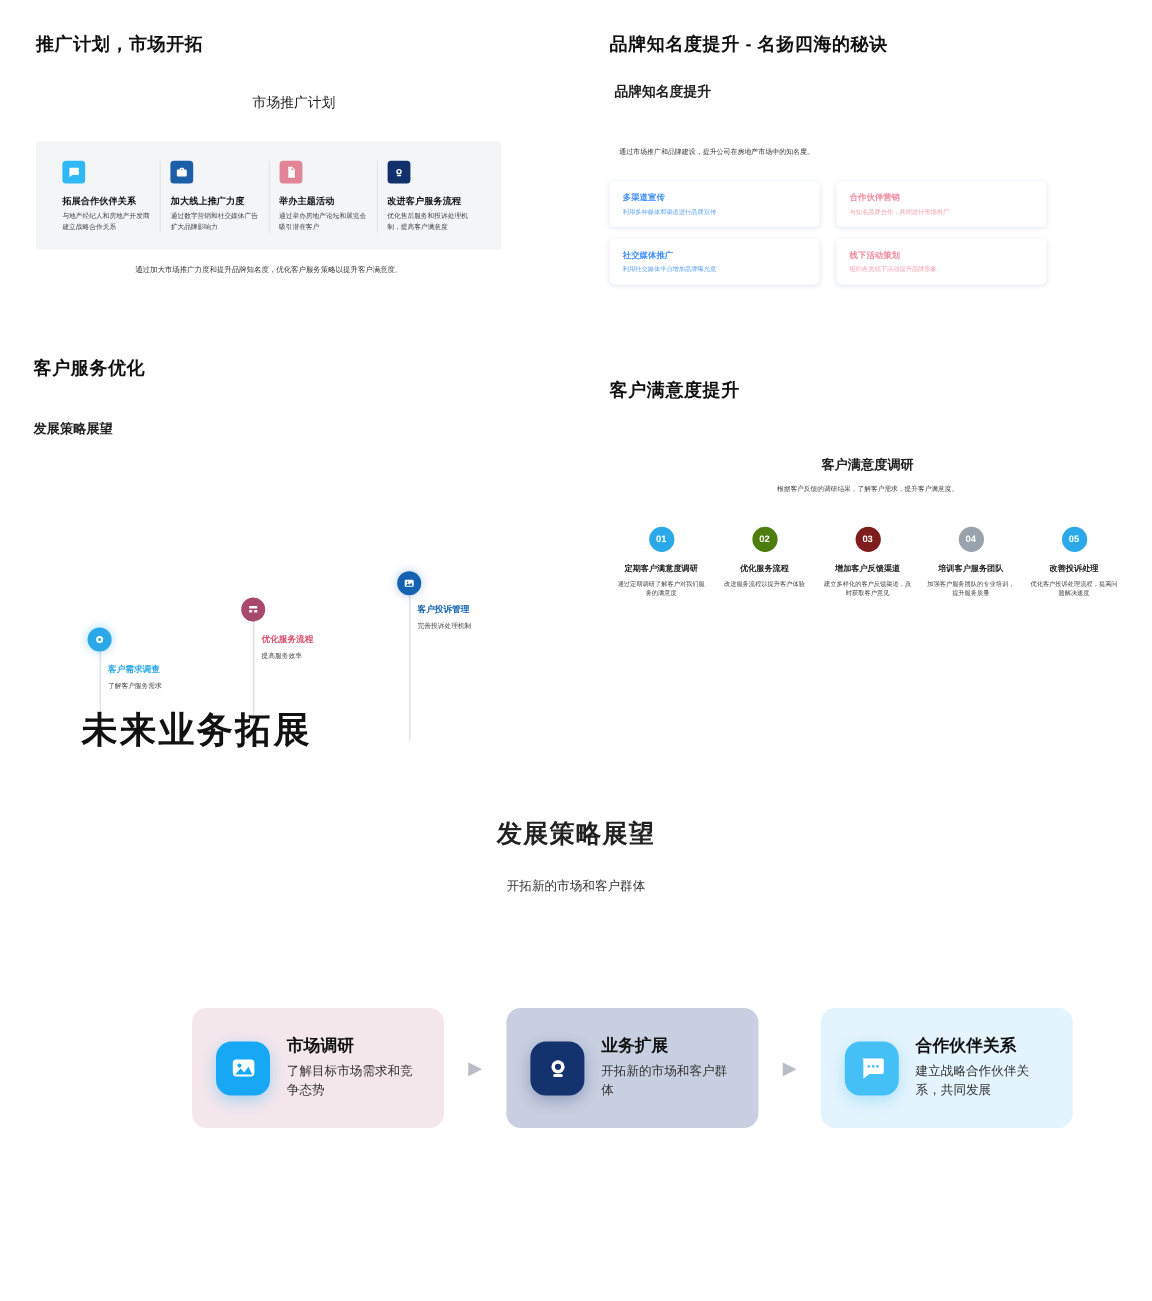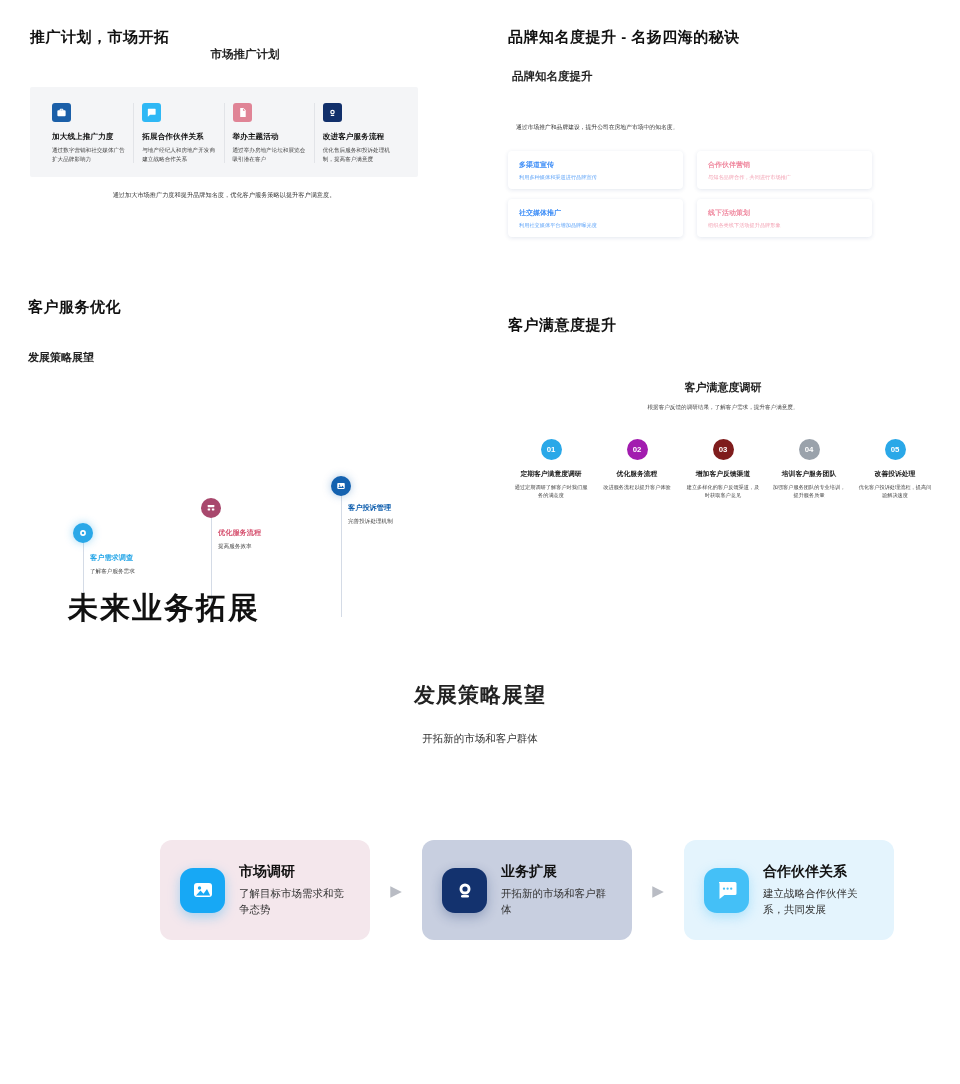--- a/index.html
+++ b/index.html
@@ -13,21 +13,21 @@
   .page { position: relative; width: 960px; height: 895px; }
 
   
   .slide { position: absolute; }
   .slide-title {
     font-size: 15px; font-weight: bold; color: #111; letter-spacing: .5px;
   }
 
   
   #slide1 { left: 30px; top: 28px; width: 430px; }
-  #slide1 .s1-heading { text-align: center; font-size: 11.5px; font-weight: bold; }
+  #slide1 .s1-heading { text-align: center; font-size: 11.5px; font-weight: normal; margin-top: 31px; }
   .s1-panel {
     margin-top: 25px; background: #f4f5f7; border-radius: 2px;
     padding: 16px 14px 14px 14px; display: flex; width: 388px;
   }
   .s1-card { flex: 1; padding: 0 8px; position: relative; }
   .s1-card + .s1-card { border-left: 1px solid #e2e4e8; }
   .s1-ico {
     width: 19px; height: 19px; border-radius: 3px; display: flex;
     align-items: center; justify-content: center; margin-bottom: 10px;
   }
@@ -102,37 +102,37 @@
 <body>
 
 <div class="page">
 
   <section class="slide" id="slide1">
     <div class="slide-title">推广计划，市场开拓</div>
     <div class="s1-heading">市场推广计划</div>
 
     <div class="s1-panel">
       <div class="s1-card">
+        <div class="s1-ico" style="background:#2fb8f5">
+          <svg viewBox="0 0 24 24">
+              <path d="M4 4h16a1 1 0 0 1 1 1v11a1 1 0 0 1-1 1H9l-5 4V5a1 1 0 0 1 1-1zm3 6h2v2H7v-2zm4 0h2v2h-2v-2zm4 0h2v2h-2v-2z"></path>
+            </svg>
+        </div>
+        <div class="s1-ct">拓展合作伙伴关系</div>
+        <div class="s1-cd">与地产经纪人和房地产开发商建立战略合作关系</div>
+      </div>
+
+      <div class="s1-card">
         <div class="s1-ico" style="background:#1b5fa8">
           <svg viewBox="0 0 24 24">
               <path d="M10 4h4a2 2 0 0 1 2 2v1h3a2 2 0 0 1 2 2v9a2 2 0 0 1-2 2H5a2 2 0 0 1-2-2V9a2 2 0 0 1 2-2h3V6a2 2 0 0 1 2-2zm0 3h4V6h-4v1z"></path>
             </svg>
         </div>
         <div class="s1-ct">加大线上推广力度</div>
         <div class="s1-cd">通过数字营销和社交媒体广告扩大品牌影响力</div>
-      </div>
-
-      <div class="s1-card">
-        <div class="s1-ico" style="background:#2fb8f5">
-          <svg viewBox="0 0 24 24">
-              <path d="M4 4h16a1 1 0 0 1 1 1v11a1 1 0 0 1-1 1H9l-5 4V5a1 1 0 0 1 1-1zm3 6h2v2H7v-2zm4 0h2v2h-2v-2zm4 0h2v2h-2v-2z"></path>
-            </svg>
-        </div>
-        <div class="s1-ct">拓展合作伙伴关系</div>
-        <div class="s1-cd">与地产经纪人和房地产开发商建立战略合作关系</div>
       </div>
 
       <div class="s1-card">
         <div class="s1-ico" style="background:#e08496">
           <svg viewBox="0 0 24 24">
               <path d="M7 2h7l5 5v15H7V2zm6 1.5V8h4.5L13 3.5z"></path>
             </svg>
         </div>
         <div class="s1-ct">举办主题活动</div>
         <div class="s1-cd">通过举办房地产论坛和展览会吸引潜在客户</div>
@@ -236,21 +236,21 @@
     <div class="s4-h">客户满意度调研</div>
     <div class="s4-sub">根据客户反馈的调研结果，了解客户需求，提升客户满意度。</div>
 
     <div class="s4-steps">
       <div class="s4-step">
         <div class="s4-num" style="background:#2aa8e8">01</div>
         <div class="s4-t">定期客户满意度调研</div>
         <div class="s4-d">通过定期调研了解客户对我们服务的满意度</div>
       </div>
       <div class="s4-step">
-        <div class="s4-num" style="background:#a21caf">02</div>
+        <div class="s4-num" style="background:#4d7c0f">02</div>
         <div class="s4-t">优化服务流程</div>
         <div class="s4-d">改进服务流程以提升客户体验</div>
       </div>
       <div class="s4-step">
         <div class="s4-num" style="background:#7f1d1d">03</div>
         <div class="s4-t">增加客户反馈渠道</div>
         <div class="s4-d">建立多样化的客户反馈渠道，及时获取客户意见</div>
       </div>
       <div class="s4-step">
         <div class="s4-num" style="background:#9aa2ab">04</div>

